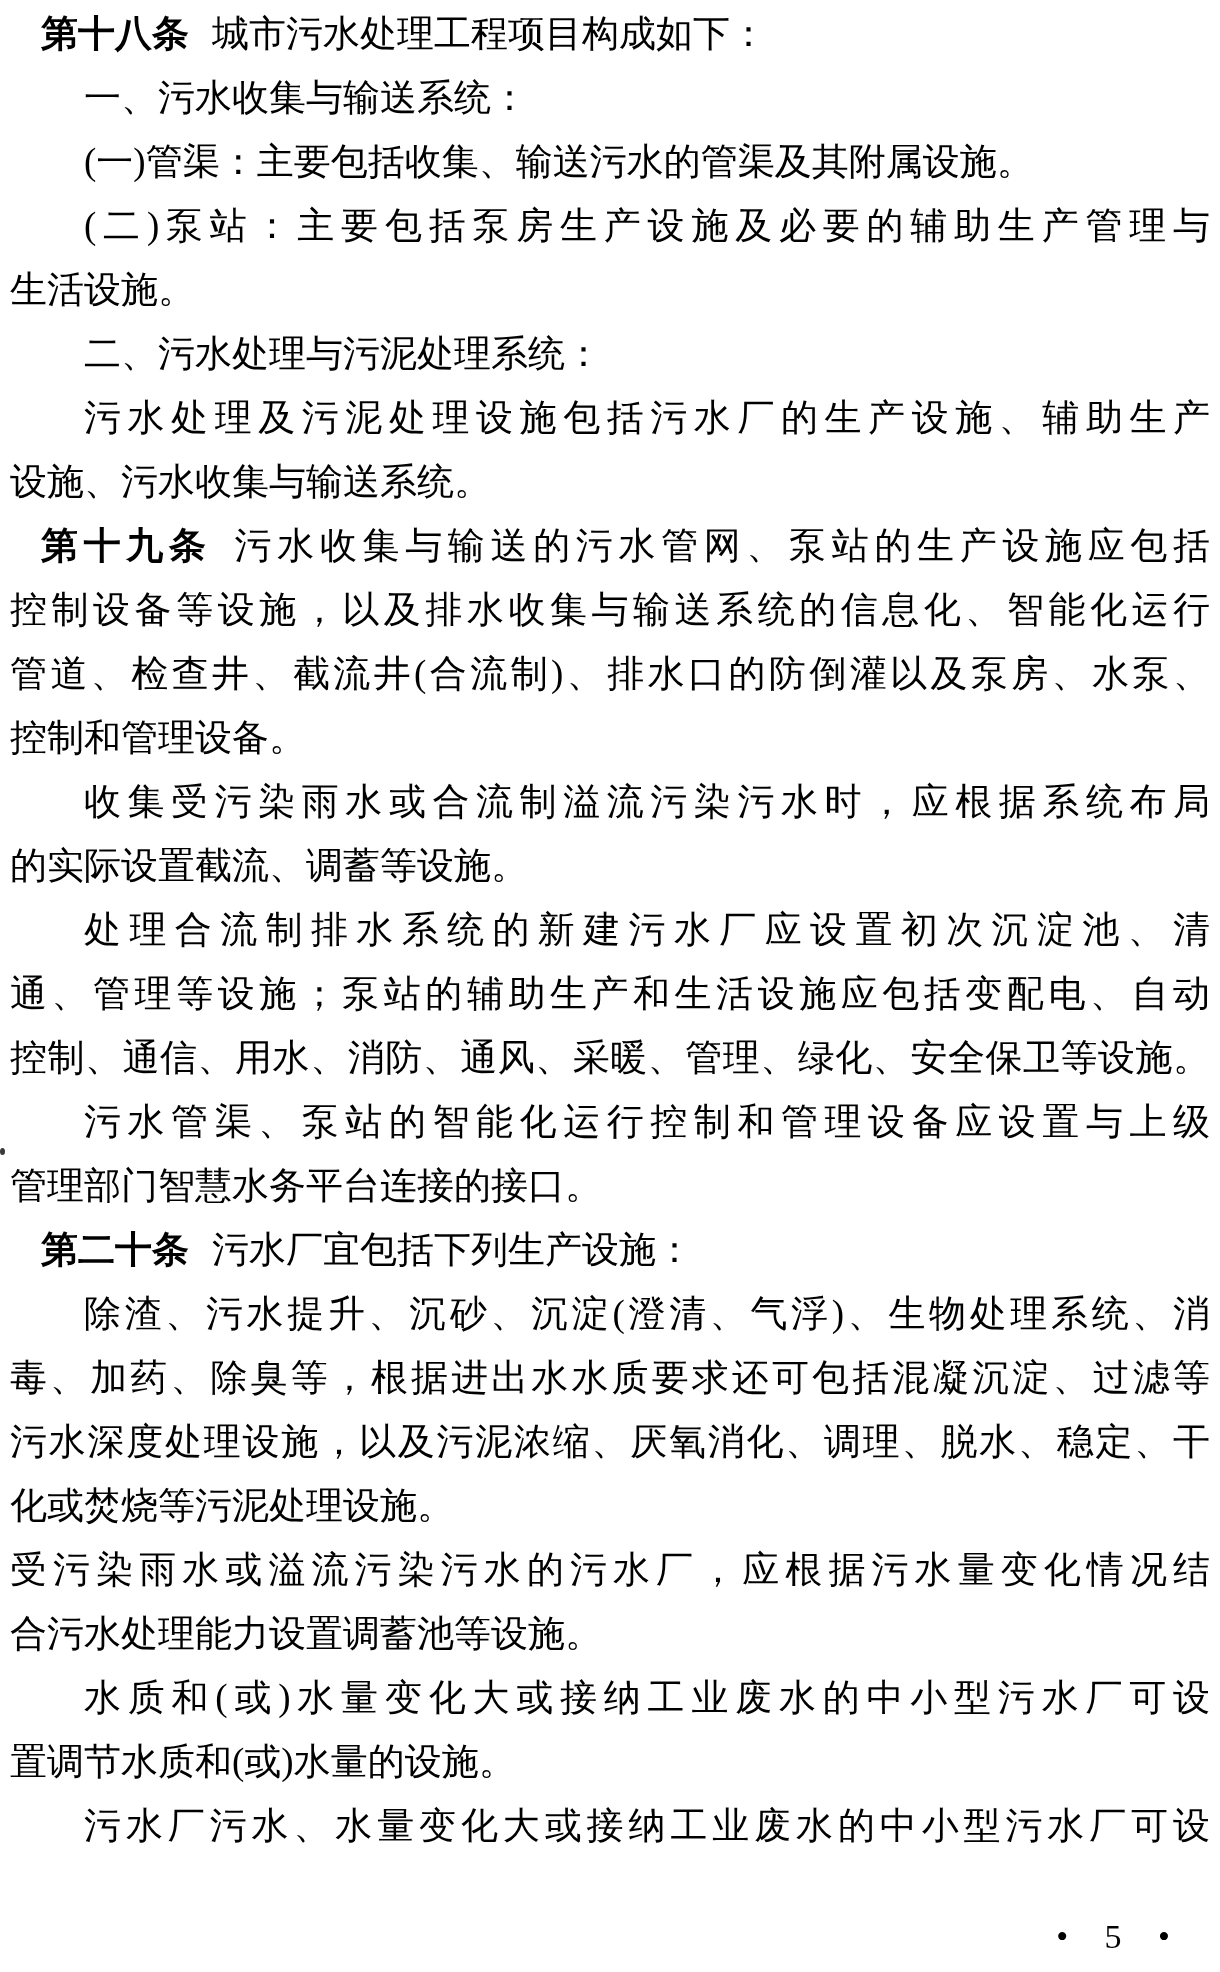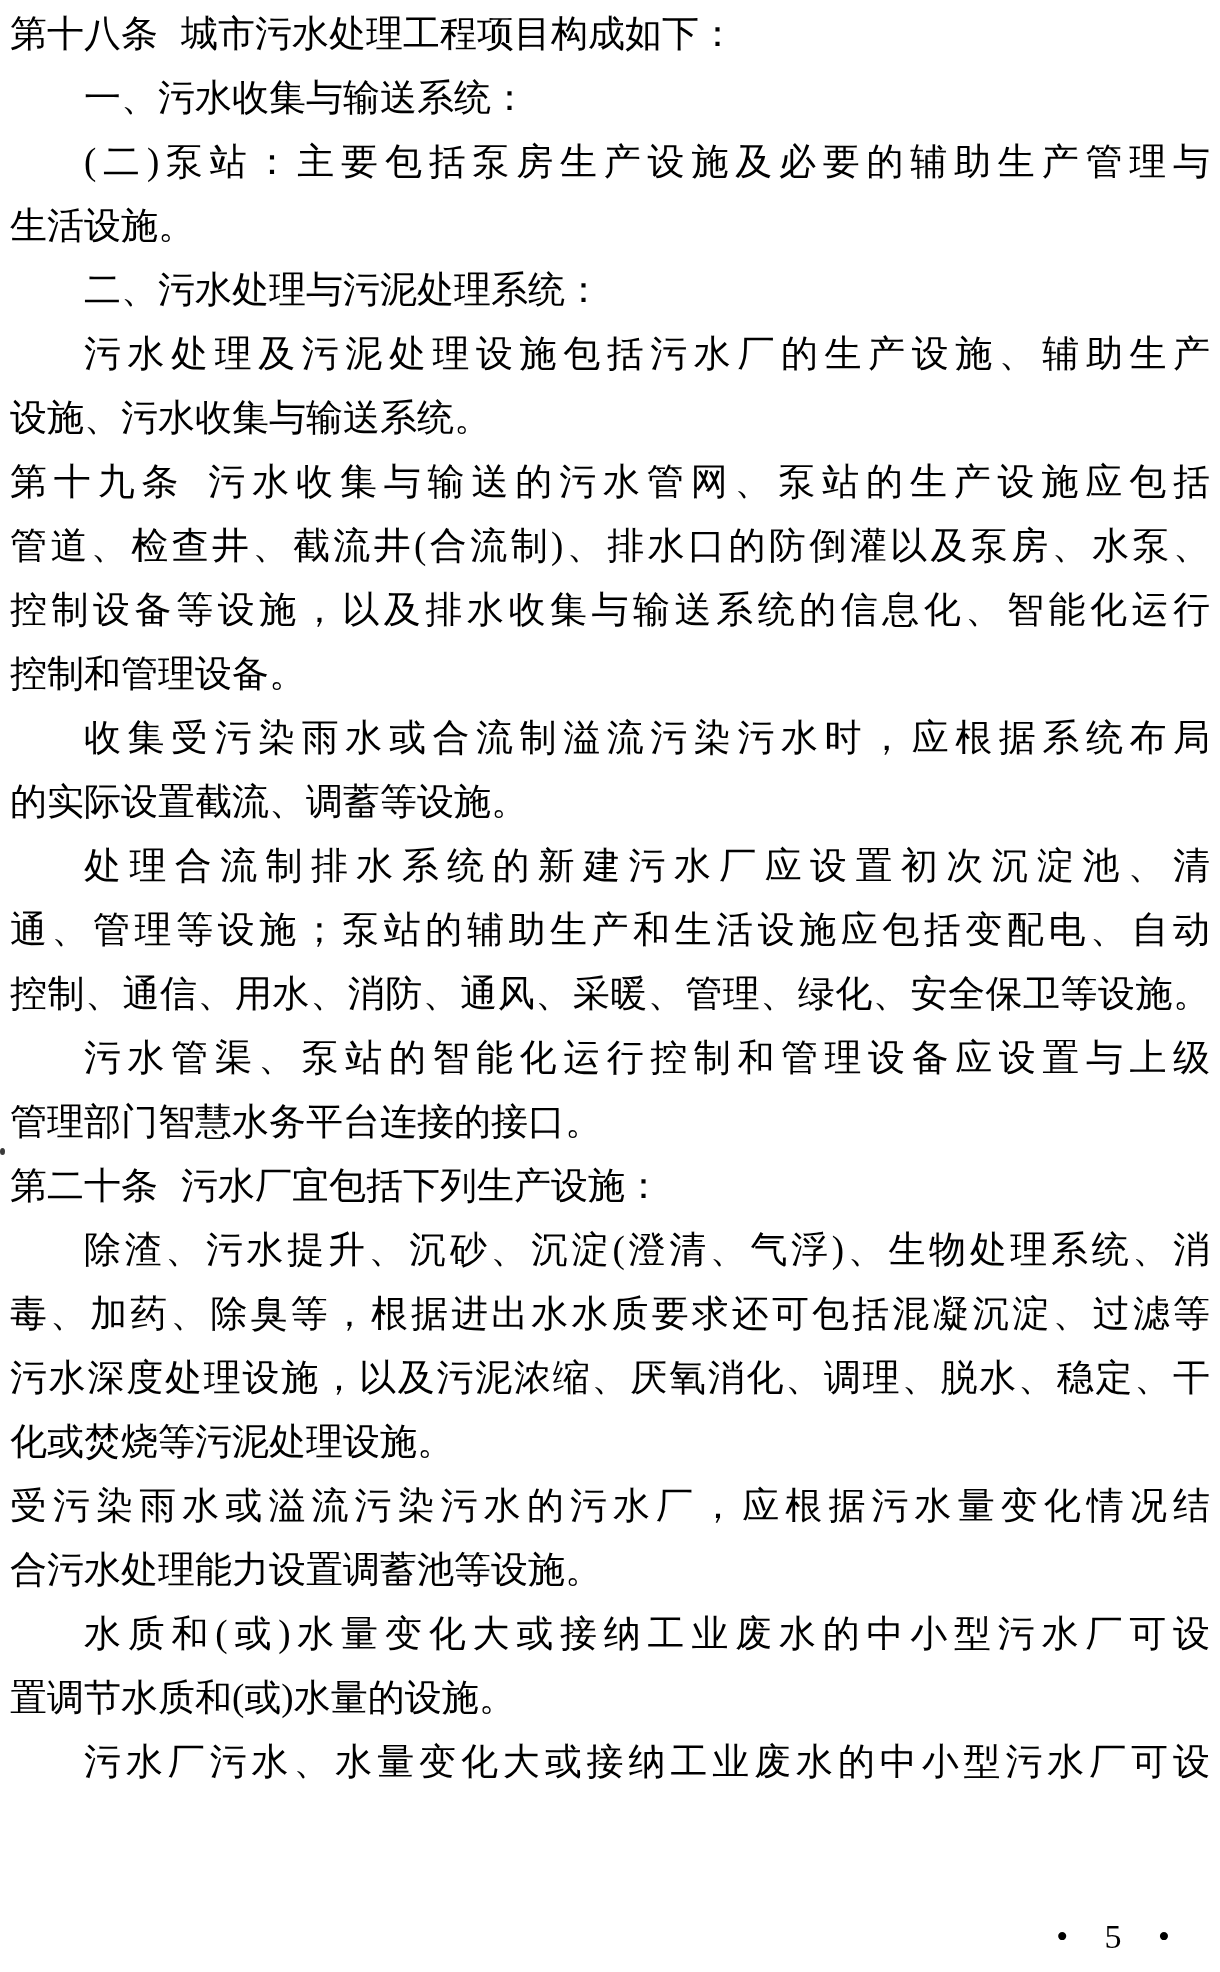--- a/index.html
+++ b/index.html
@@ -17,22 +17,23 @@
   .line{
     margin:0;padding:0;
     line-height:64px;
     text-align:justify;
     text-align-last:left;
   }
   .line.fill{text-align-last:justify;}
   .line.ind{text-indent:2em;}
   .art{
     font-family:"Liberation Sans","DejaVu Sans",sans-serif;
-    font-weight:400;
+    font-weight:700;
     margin-right:0.62em;
+    margin-left:31px;
   }
   .footer{
     position:absolute;
     right:36px;top:1918px;
     font-size:34px;
     letter-spacing:14px;
     font-family:"Liberation Serif","DejaVu Serif",serif;
   }
   .speck{
     position:absolute;
@@ -43,30 +44,31 @@
   }
 </style>
 </head>
 <body>
 
 <div class="page">
 
   <p class="line"><span class="art">第十八条</span><span>城市污水处理工程项目构成如下：</span></p>
 
   <p class="line ind">一、污水收集与输送系统：</p>
+  <p class="line ind">(一)管渠：主要包括收集、输送污水的管渠及其附属设施。</p>
   <p class="line ind fill">(二)泵站：主要包括泵房生产设施及必要的辅助生产管理与</p>
   <p class="line">生活设施。</p>
   <p class="line ind">二、污水处理与污泥处理系统：</p>
   <p class="line ind fill">污水处理及污泥处理设施包括污水厂的生产设施、辅助生产</p>
   <p class="line">设施、污水收集与输送系统。</p>
 
   <p class="line fill"><span class="art">第十九条</span><span>污水收集与输送的污水管网、泵站的生产设施应包括</span></p>
 
+  <p class="line fill">控制设备等设施，以及排水收集与输送系统的信息化、智能化运行</p>
   <p class="line fill">管道、检查井、截流井(合流制)、排水口的防倒灌以及泵房、水泵、</p>
-  <p class="line fill">控制设备等设施，以及排水收集与输送系统的信息化、智能化运行</p>
   <p class="line">控制和管理设备。</p>
   <p class="line ind fill">收集受污染雨水或合流制溢流污染污水时，应根据系统布局</p>
   <p class="line">的实际设置截流、调蓄等设施。</p>
   <p class="line ind fill">处理合流制排水系统的新建污水厂应设置初次沉淀池、清</p>
   <p class="line fill">通、管理等设施；泵站的辅助生产和生活设施应包括变配电、自动</p>
   <p class="line fill">控制、通信、用水、消防、通风、采暖、管理、绿化、安全保卫等设施。</p>
   <p class="line ind fill">污水管渠、泵站的智能化运行控制和管理设备应设置与上级</p>
   <p class="line">管理部门智慧水务平台连接的接口。</p>
 
   <p class="line"><span class="art">第二十条</span><span>污水厂宜包括下列生产设施：</span></p>

